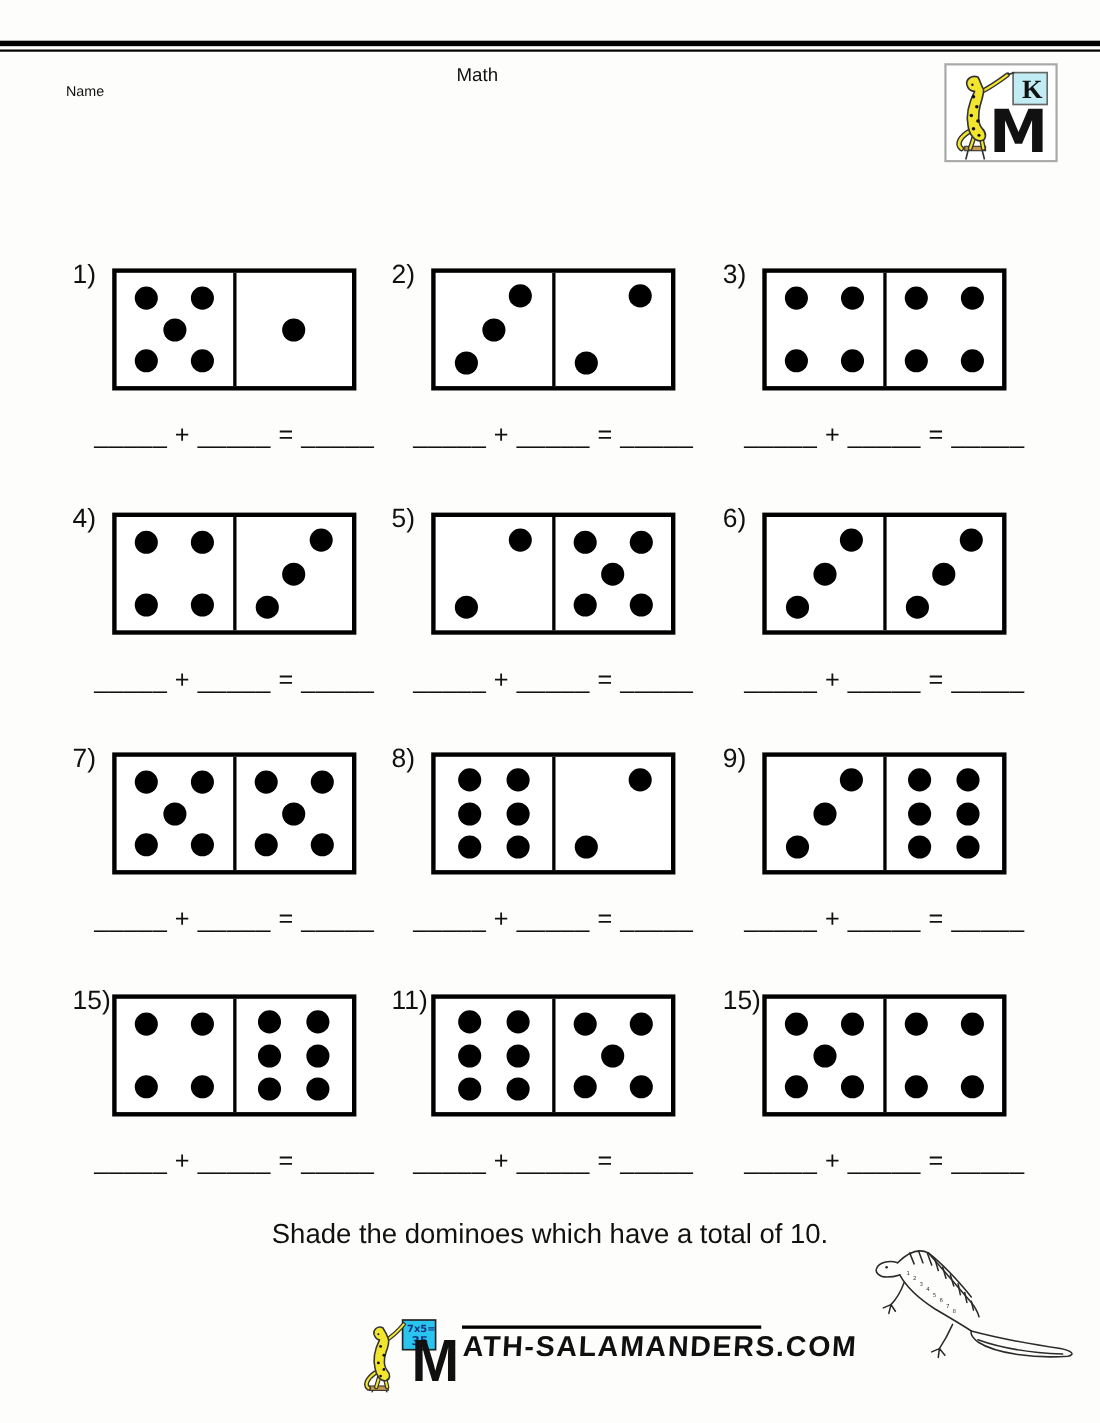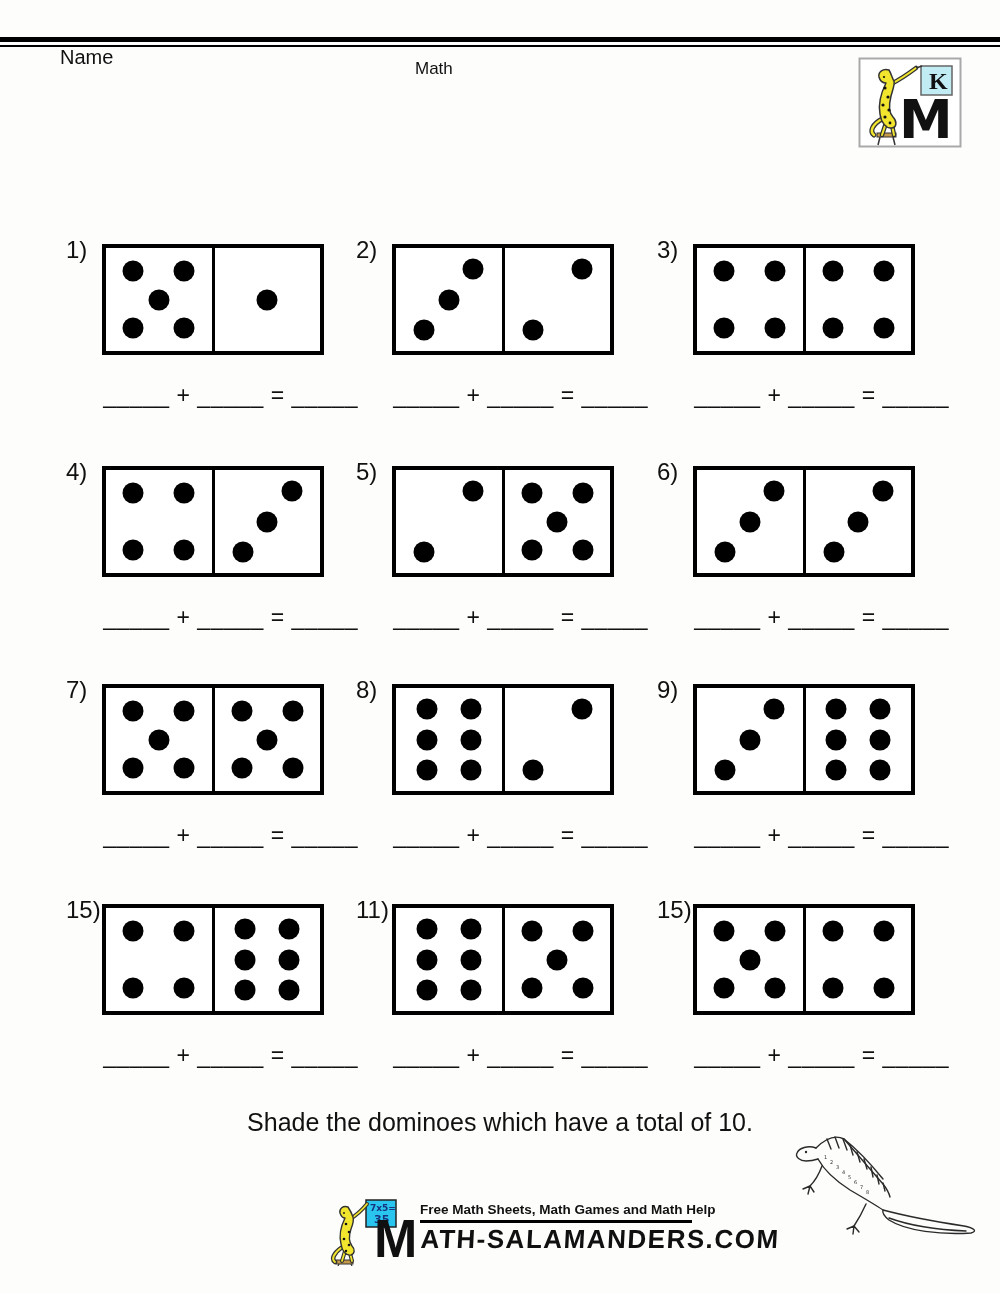--- a/index.html
+++ b/index.html
@@ -3,40 +3,40 @@
 <meta charset="utf-8">
 <style>
   html,body{margin:0;padding:0;background:#e8e8e8;}
   .page{
     position:relative;width:1000px;height:1294px;margin:0 auto;
     background:#fdfdfc;font-family:"Liberation Sans",sans-serif;color:#111;
     overflow:hidden;
   }
   .rule-thick{position:absolute;left:0;top:37px;width:1000px;height:5px;background:#000;}
   .rule-thin{position:absolute;left:0;top:45px;width:1000px;height:2px;background:#000;}
-  .name-label{position:absolute;left:60px;top:46px;font-size:20px;}
+  .name-label{position:absolute;left:60px;top:75px;font-size:13px;}
   .date-label{position:absolute;left:415px;top:59px;font-size:17px;}
   .k-logo{position:absolute;left:858px;top:57px;width:104px;height:91px;}
   .title{
     position:absolute;left:58px;top:121px;margin:0;
     font-family:"Liberation Serif",serif;font-weight:400;
     font-size:34px;letter-spacing:.5px;color:#3b6aa5;white-space:nowrap;
   }
   .instruction{position:absolute;left:58px;top:172px;margin:0;font-size:24px;white-space:nowrap;}
   .cell{position:absolute;width:270px;height:200px;}
   .q-label{position:absolute;left:0;top:0;font-size:24px;}
   .domino{
     position:absolute;left:36px;top:8px;width:222px;height:111px;
     background:#fff;border:4px solid #000;box-sizing:border-box;display:flex;
   }
   .half{flex:1;position:relative;}
   .half.right{border-left:3px solid #000;}
   .pip{position:absolute;width:21px;height:21px;border-radius:50%;background:#000;transform:translate(-50%,-50%);}
   .equation{
-    position:absolute;left:2px;top:146px;width:290px;text-align:right;
+    position:absolute;left:2px;top:146px;width:290px;text-align:center;
     font-size:23px;white-space:nowrap;letter-spacing:.5px;
   }
   .shade{position:absolute;left:0;top:1108px;width:1000px;margin:0;text-align:center;font-size:25px;}
   .newt{position:absolute;left:786px;top:1126px;width:210px;height:112px;}
   .footer{position:absolute;left:330px;top:1196px;width:370px;height:74px;}
   .footer-logo{position:absolute;left:0;top:2px;width:70px;height:68px;}
   .big-m{
     position:absolute;left:44px;top:16px;font-size:52px;line-height:1;
     font-weight:bold;transform:scaleY(1.04);color:#101010;
   }
@@ -350,19 +350,18 @@
       <path d="M18,9 C13,7 9,11 10,15 C11,18 13,20 15,20 C11,28 9,38 11,46 C12,53 16,58 21,57 C25,56 25,51 22,48 C19,44 19,37 21,31 C23,26 24,22 23,19 C22,16 20,12 18,9 Z" fill="#f2e52e" stroke="#333" stroke-width="1.4" stroke-linejoin="round"></path>
       <circle cx="14" cy="15" r="0.9" fill="#111"></circle>
       <circle cx="16" cy="26" r="1.3" fill="#111"></circle>
       <circle cx="19" cy="34" r="1.3" fill="#111"></circle>
       <circle cx="14" cy="41" r="1.3" fill="#111"></circle>
       <circle cx="19" cy="47" r="1.3" fill="#111"></circle>
       <circle cx="16" cy="53" r="1.2" fill="#111"></circle>
     </svg>
     <div class="big-m">M</div>
     <div class="site-col">
-      <div class="tagline">Free Math Sheets, Math Games and Math Help</div>
       <div class="tag-rule"></div>
       <div class="site-name">ATH-SALAMANDERS.COM</div>
     </div>
   </div>
 
 </div>
 
 </body></html>

